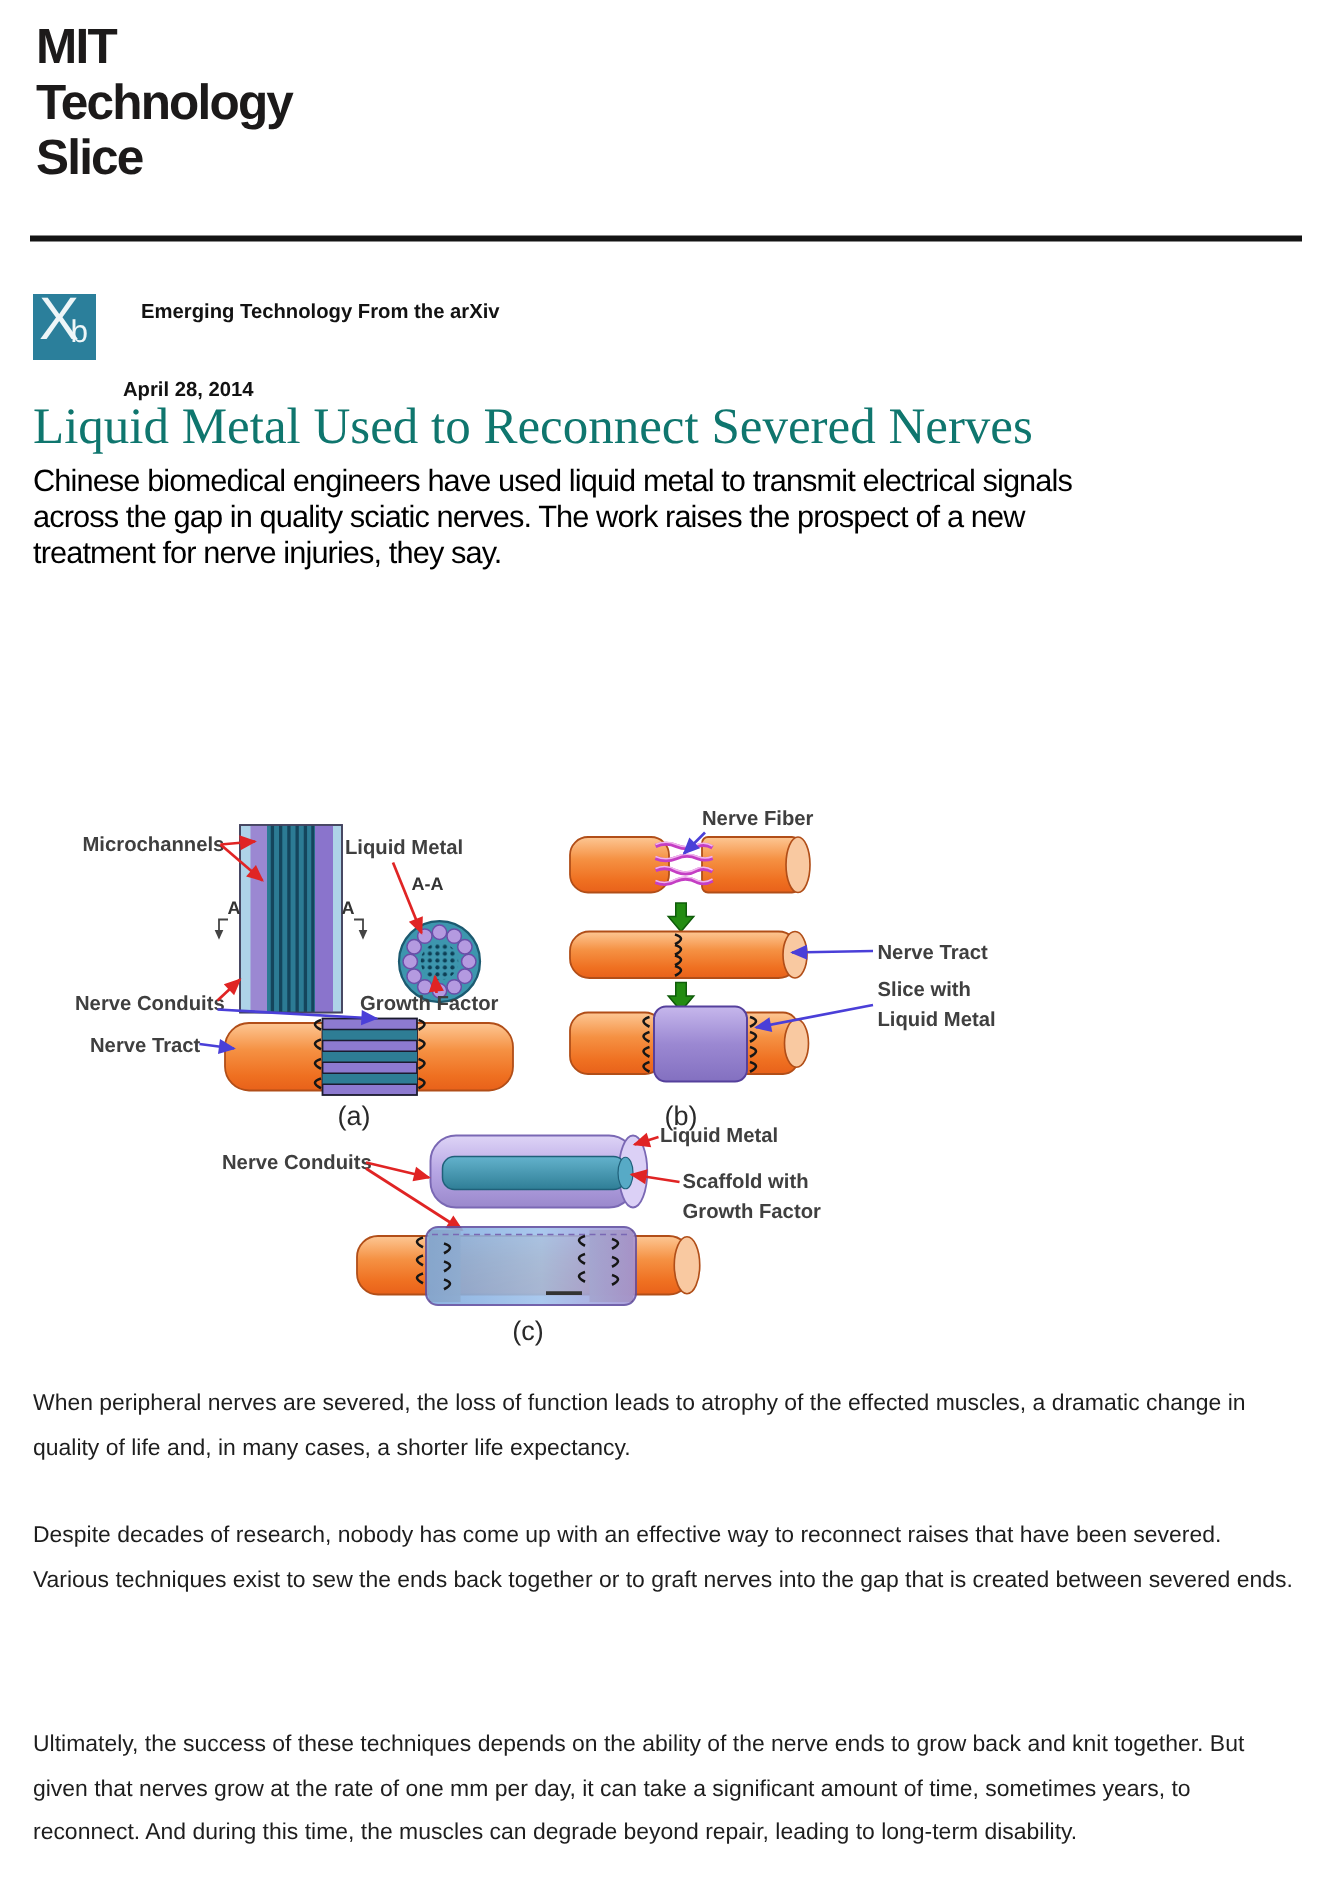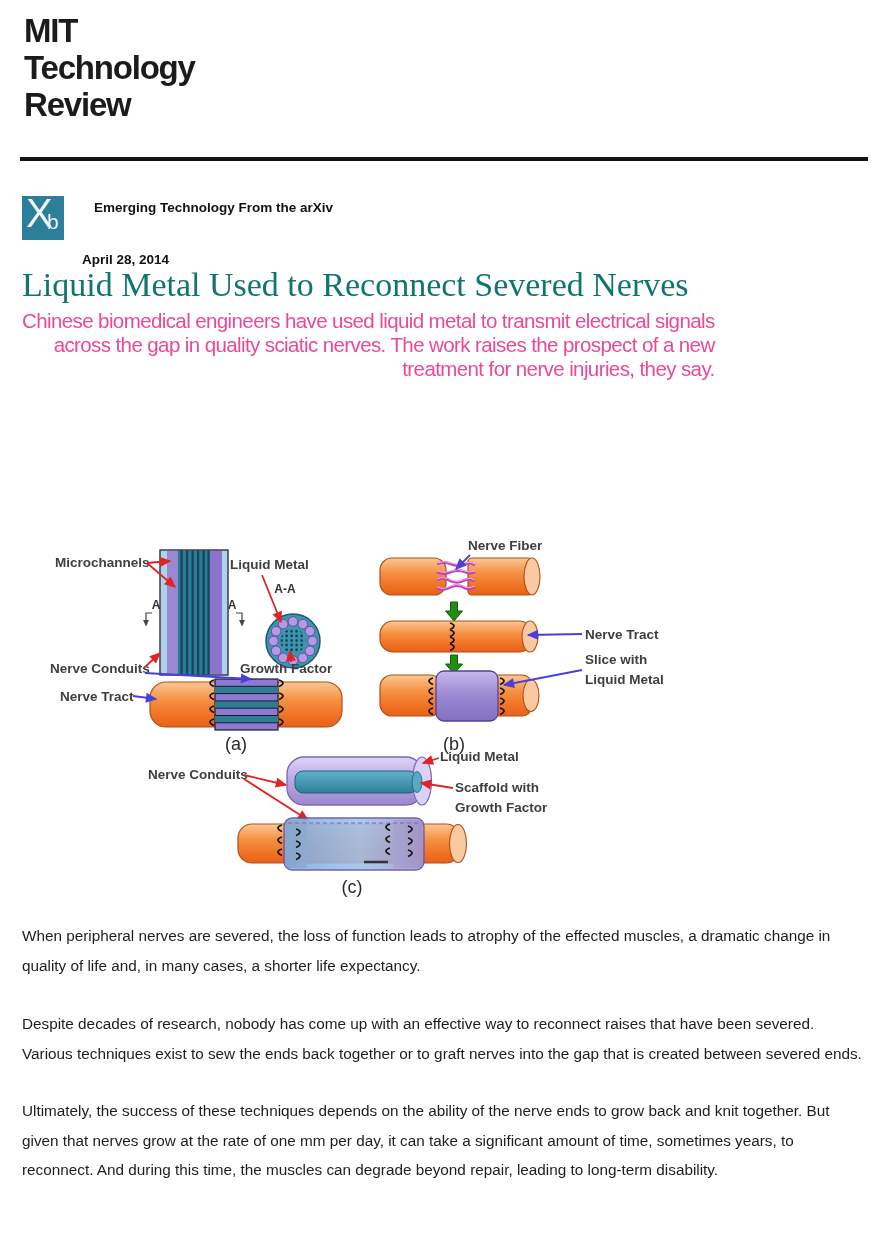--- a/index.html
+++ b/index.html
@@ -7,39 +7,39 @@
   .page{position:absolute;inset:0;background:#fff;}
   .masthead{position:absolute;left:24px;top:12px;font-weight:700;font-size:33px;line-height:37px;letter-spacing:-1.2px;color:#1c1a1a;}
   .masthead span{display:block;}
   .rule{position:absolute;left:20px;top:157px;width:848px;height:4px;background:#141414;}
   .badge{position:absolute;left:22px;top:196px;width:42px;height:44px;background:#2b7f9b;overflow:hidden;}
   .badge .x{position:absolute;left:4px;top:-5px;font-size:40px;line-height:1.1;color:#eef6f8;font-weight:400;}
   .badge .b{position:absolute;left:25px;top:14px;font-size:21px;color:#eef6f8;font-weight:400;}
   .byline1{position:absolute;left:82px;top:200px;font-size:13.5px;font-weight:700;color:#121212;margin-left:12px;}
   .byline2{position:absolute;left:82px;top:222px;font-size:13.5px;font-weight:700;color:#121212;margin-top:30px;}
   .title{position:absolute;left:22px;top:243px;font-family:"Liberation Serif",serif;font-size:34px;font-weight:400;color:#0f766e;}
-  .dek{position:absolute;left:22px;top:309px;font-size:20.5px;line-height:24px;letter-spacing:-0.6px;color:#ec4899;text-align:right;}
+  .dek{position:absolute;left:22px;top:309px;font-size:20.5px;line-height:24px;letter-spacing:-0.6px;color:#000000;}
   .dek span{display:block;}
   .figure{position:absolute;left:30px;top:533px;width:650px;height:378px;}
   .para{position:absolute;left:22px;font-size:15.3px;line-height:29.5px;color:#1e1e1e;}
   .para span{display:block;}
-  #p1{top:921px}#p2{top:1009px}#p3{top:1096px}
+  #p1{top:921px}#p2{top:1009px}#p3{top:1148px}
   .lbl{font-family:"Liberation Sans",sans-serif;font-size:13.5px;font-weight:700;fill:#3f3f3f;}
   .sec{font-family:"Liberation Sans",sans-serif;font-size:12px;font-weight:700;fill:#333;}
   .cap{font-family:"Liberation Sans",sans-serif;font-size:18px;fill:#2a2a2a;}
 </style>
 </head>
 <body>
 
 <div class="page">
 
   <div class="masthead">
     <span>MIT</span>
     <span>Technology</span>
-    <span>Review</span>
+    <span>Slice</span>
   </div>
 
   <div class="rule"></div>
 
   <div class="badge">
     <span class="x">X</span>
     <span class="b">b</span>
   </div>
 
   <div class="byline1">Emerging Technology From the arXiv</div>

